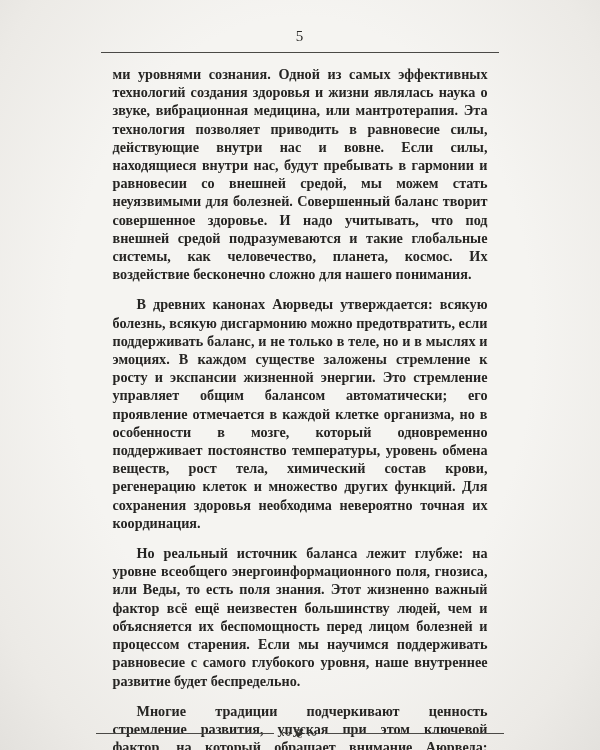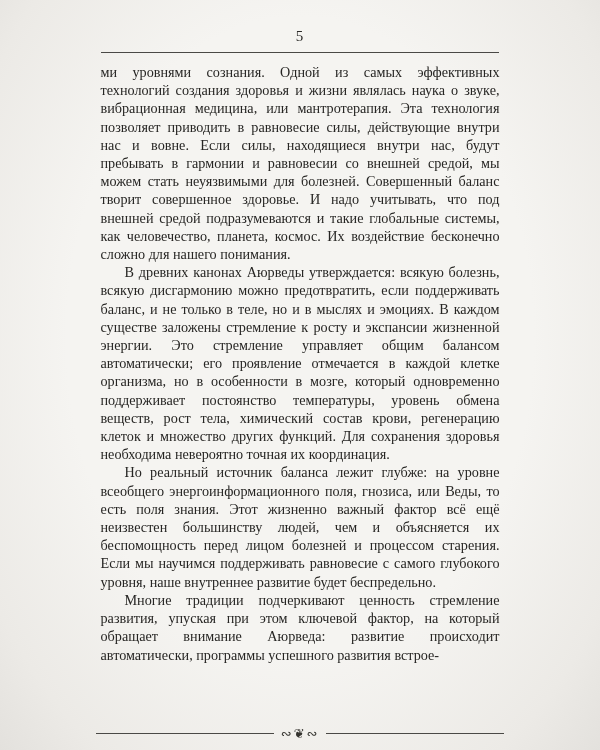--- a/index.html
+++ b/index.html
@@ -34,23 +34,24 @@
     width: 399px;
     margin: 0 auto;
     font-size: 14.2px;
     line-height: 18.2px;
     text-align: justify;
     text-justify: inter-word;
     hyphens: auto;
     -webkit-hyphens: auto;
   }
   .body-text p {
-    margin: 0;
+    margin: 12px;
     padding: 0;
     text-indent: 0;
+    font-weight: bold;
   }
   .body-text p.indent {
     text-indent: 24px;
   }
   .footer {
     position: absolute;
     left: 0;
     right: 0;
     bottom: 10px;
   }

